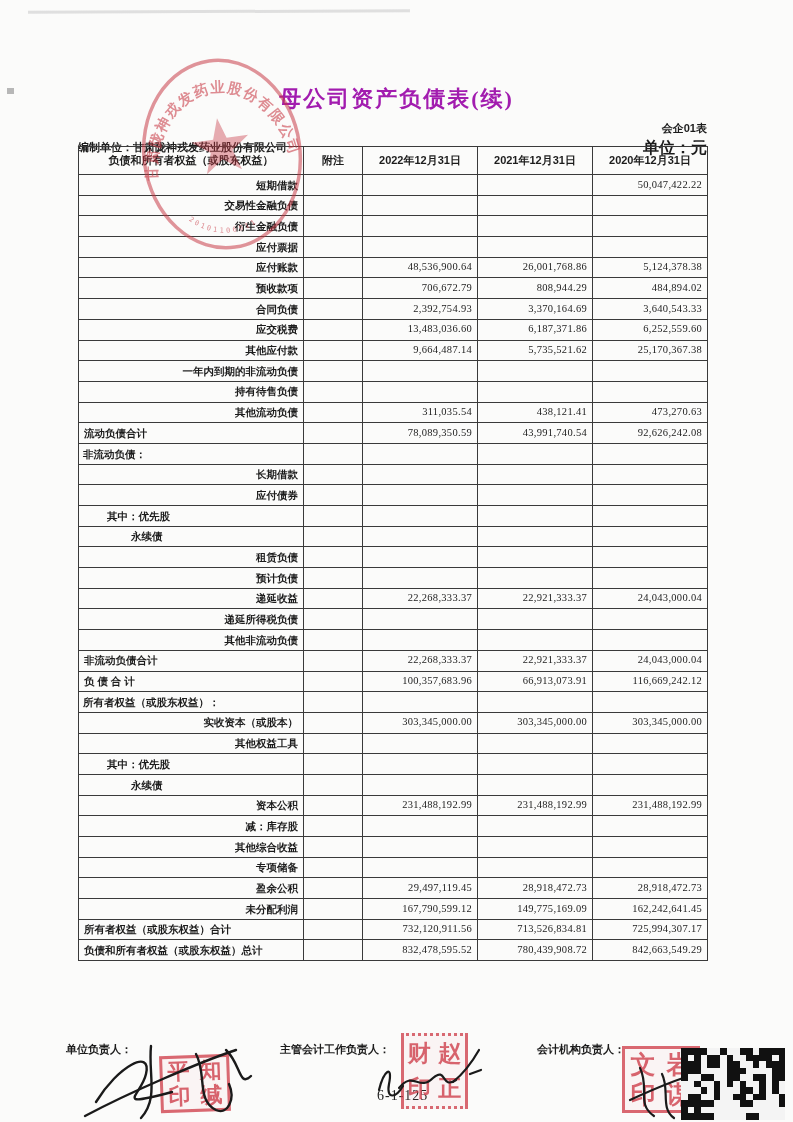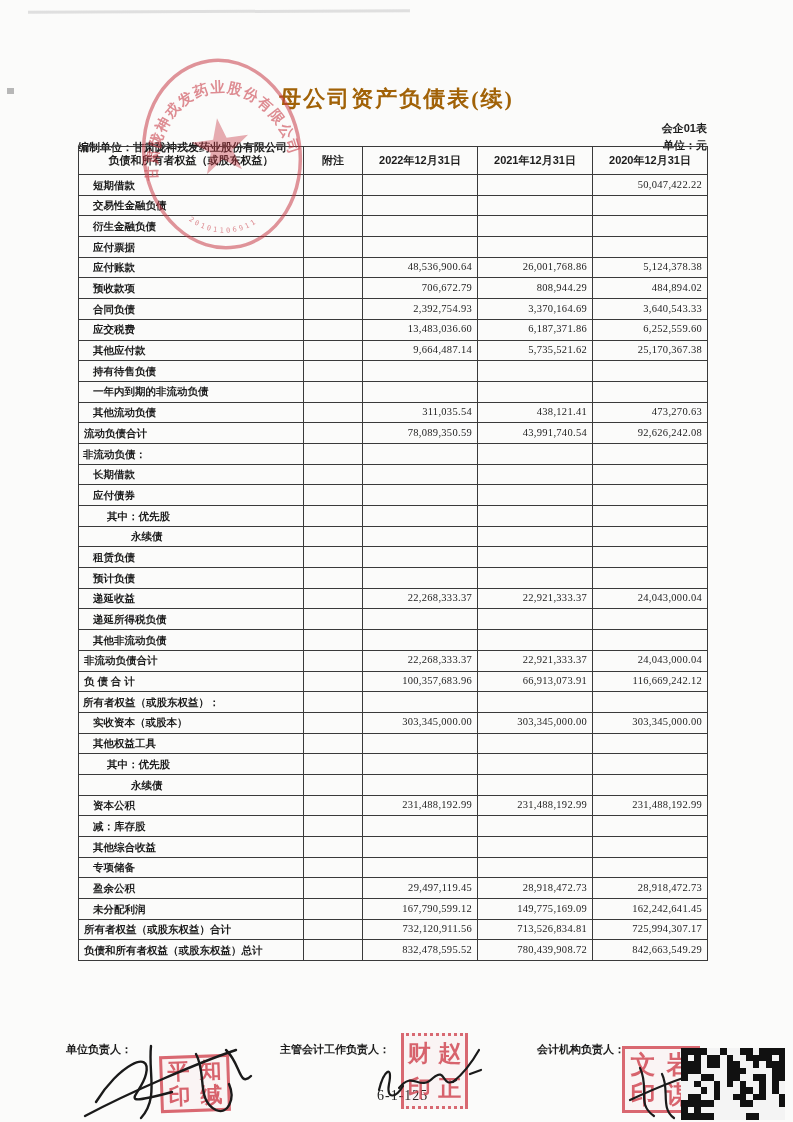--- a/index.html
+++ b/index.html
@@ -9,40 +9,40 @@
     font-family:"Liberation Sans","DejaVu Sans",sans-serif;
     color:#1c1c1c;
   }
   .abs{position:absolute;}
 
   
   .top-streak{left:28px;top:10px;width:382px;height:3px;background:#c9c9c9;opacity:.55;transform:rotate(-.2deg);}
   .corner-mark{left:7px;top:88px;width:7px;height:6px;background:#9a9a9a;opacity:.7;}
 
   
-  .doc-title{left:0;top:84px;width:793px;text-align:center;font-size:22px;font-weight:bold;letter-spacing:2px;font-family:"Liberation Serif","DejaVu Serif",serif;color:#a16207;}
+  .doc-title{left:0;top:84px;width:793px;text-align:center;font-size:22px;font-weight:bold;letter-spacing:2px;font-family:"Liberation Serif","DejaVu Serif",serif;color:#a21caf;}
   .form-code{right:86px;top:121px;font-size:11px;font-weight:bold;}
-  .unit-label{right:86px;top:138px;font-size:11px;font-weight:bold;text-align:center;}
+  .unit-label{right:86px;top:138px;font-size:16px;font-weight:bold;text-align:center;}
   .prepared-by{left:78px;top:140px;font-size:11px;font-weight:bold;}
 
   
   table.fin{position:absolute;left:78px;top:146px;width:629px;border-collapse:collapse;table-layout:fixed;}
   table.fin col.c-label{width:225px;}
   table.fin col.c-note{width:59px;}
   table.fin col.c-v{width:115px;}
   table.fin th, table.fin td{
     border:1px solid #3a3a3a;
     font-size:10.5px;line-height:1;padding:0 5px;
     overflow:hidden;white-space:nowrap;
   }
   table.fin th{height:27px;font-weight:bold;text-align:center;font-size:11px;}
   table.fin td{height:19.7px;}
   td.lbl{font-weight:bold;}
   td.lbl.section{padding-left:4px;}
-  td.lbl.item{padding-left:14px;}
+  td.lbl.item{padding-left:14px;text-align:right;}
   td.lbl.sub{padding-left:28px;}
   td.lbl.subsub{padding-left:52px;}
   td.lbl.total{text-align:left;}
   td.num{text-align:right;padding-right:6px;font-family:"Liberation Serif","DejaVu Serif",serif;font-weight:normal;letter-spacing:.3px;}
 
   
   .sig-label{top:1042px;font-size:11px;font-weight:bold;}
   .sig-label.l1{left:66px;}
   .sig-label.l2{left:280px;}
   .sig-label.l3{left:537px;}
@@ -155,28 +155,28 @@
         <td class="num">6,252,559.60</td>
       </tr>
       <tr>
         <td class="lbl item">其他应付款</td>
         <td></td>
         <td class="num">9,664,487.14</td>
         <td class="num">5,735,521.62</td>
         <td class="num">25,170,367.38</td>
       </tr>
       <tr>
+        <td class="lbl item">一年内到期的非流动负债</td>
+        <td></td>
+        <td class="num"></td>
+        <td class="num"></td>
+        <td class="num"></td>
+      </tr>
+      <tr>
         <td class="lbl item">持有待售负债</td>
-        <td></td>
-        <td class="num"></td>
-        <td class="num"></td>
-        <td class="num"></td>
-      </tr>
-      <tr>
-        <td class="lbl item">一年内到期的非流动负债</td>
         <td></td>
         <td class="num"></td>
         <td class="num"></td>
         <td class="num"></td>
       </tr>
       <tr>
         <td class="lbl item">其他流动负债</td>
         <td></td>
         <td class="num">311,035.54</td>
         <td class="num">438,121.41</td>

